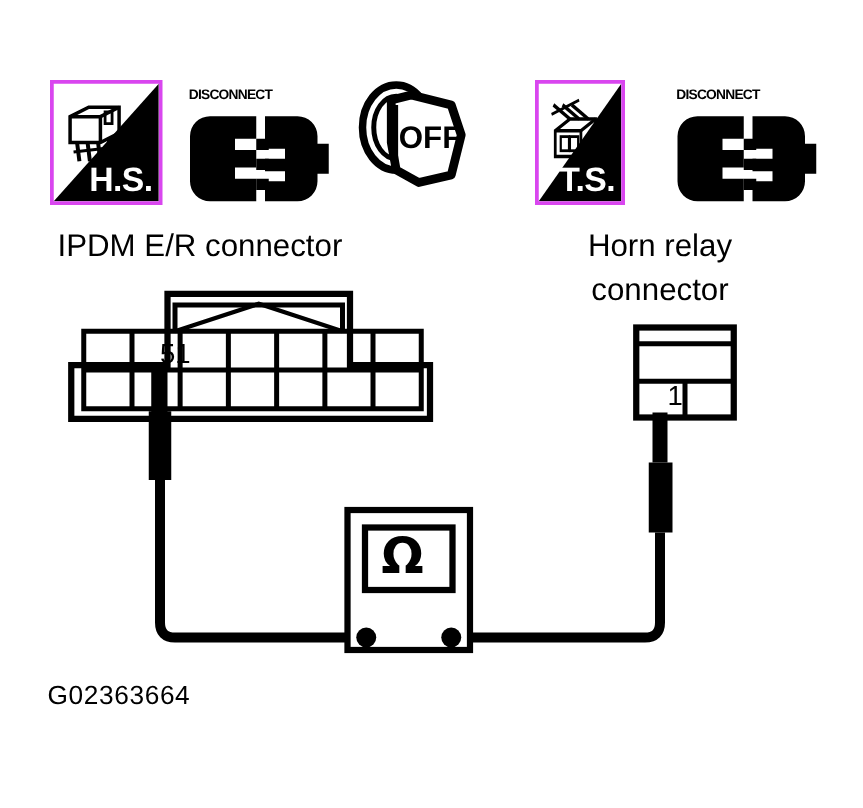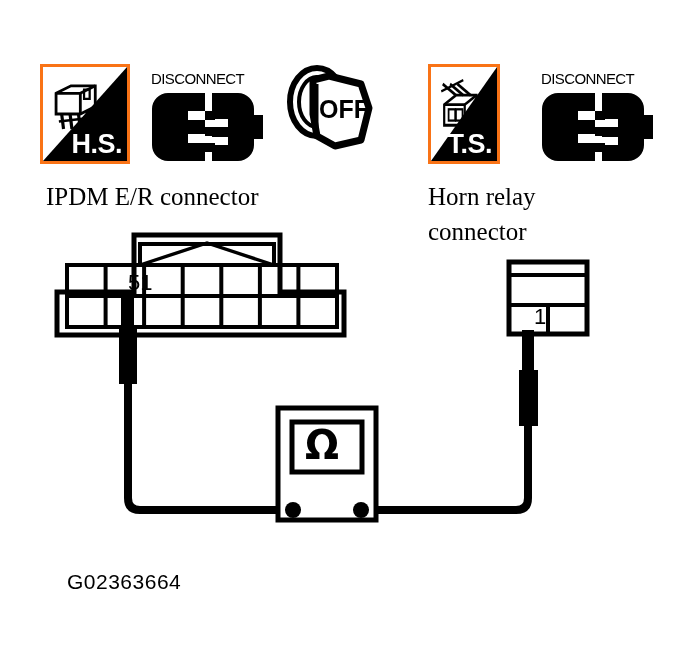--- a/index.html
+++ b/index.html
@@ -21,48 +21,48 @@
     top: 0;
     width: 690px;
     height: 646px;
   }
   .abs { position: absolute; }
 
   
   .badge-square {
     position: absolute;
     background: #ffffff;
-    border: 3px solid #f97316;
+    border: 3px solid #d946ef;
     box-sizing: border-box;
   }
   .badge-label {
     position: absolute;
     color: #ffffff;
     font-weight: bold;
     font-family: "Liberation Sans", sans-serif;
     letter-spacing: -0.5px;
     white-space: nowrap;
   }
   .disconnect-word {
     position: absolute;
-    font-weight: normal;
-    font-size: 15px;
+    font-weight: bold;
+    font-size: 11px;
     letter-spacing: -0.6px;
     font-family: "Liberation Sans", sans-serif;
     white-space: nowrap;
   }
 
   
   .caption {
     position: absolute;
     font-size: 25px;
-    font-family: Liberation Serif, serif;
-    color: #000;
-    white-space: nowrap;
-    text-align: left;
+    font-family: Liberation Sans, sans-serif;
+    color: #000;
+    white-space: nowrap;
+    text-align: center;
   }
 
   
   .pinnum {
     position: absolute;
     font-size: 22px;
     font-family: "Liberation Sans", sans-serif;
     color: #000;
     line-height: 1;
     margin-left: 16px;
@@ -229,15 +229,15 @@
 
   <svg class="abs" style="left:275px; top:405px;" width="104" height="118" viewBox="0 0 104 118">
     <rect x="3" y="3" width="98" height="112" fill="#fff" stroke="#000" stroke-width="5"></rect>
     <rect x="17" y="17" width="70" height="50" fill="#fff" stroke="#000" stroke-width="5"></rect>
     <circle cx="18" cy="105" r="8" fill="#000"></circle>
     <circle cx="86" cy="105" r="8" fill="#000"></circle>
   </svg>
 
   <div class="ohm-sym" style="left:305px; top:425px;">Ω</div>
 
-  <div class="code-label" style="left:38px; top:570px;margin-left:29px;">G02363664</div>
+  <div class="code-label" style="left:38px; top:545px;">G02363664</div>
 
 </div>
 
 </body></html>

